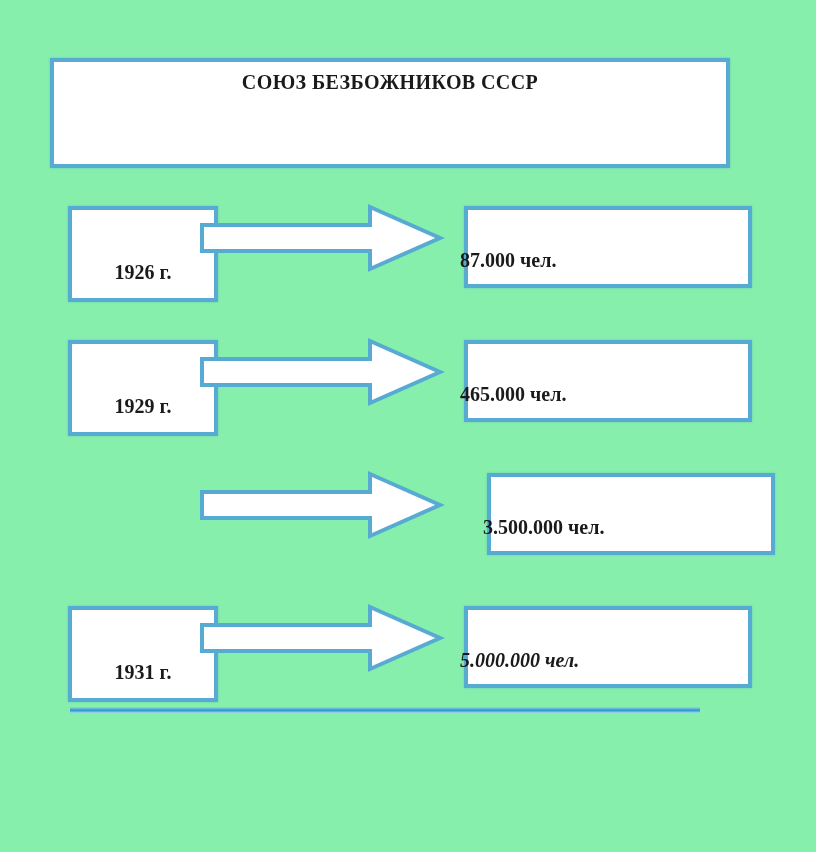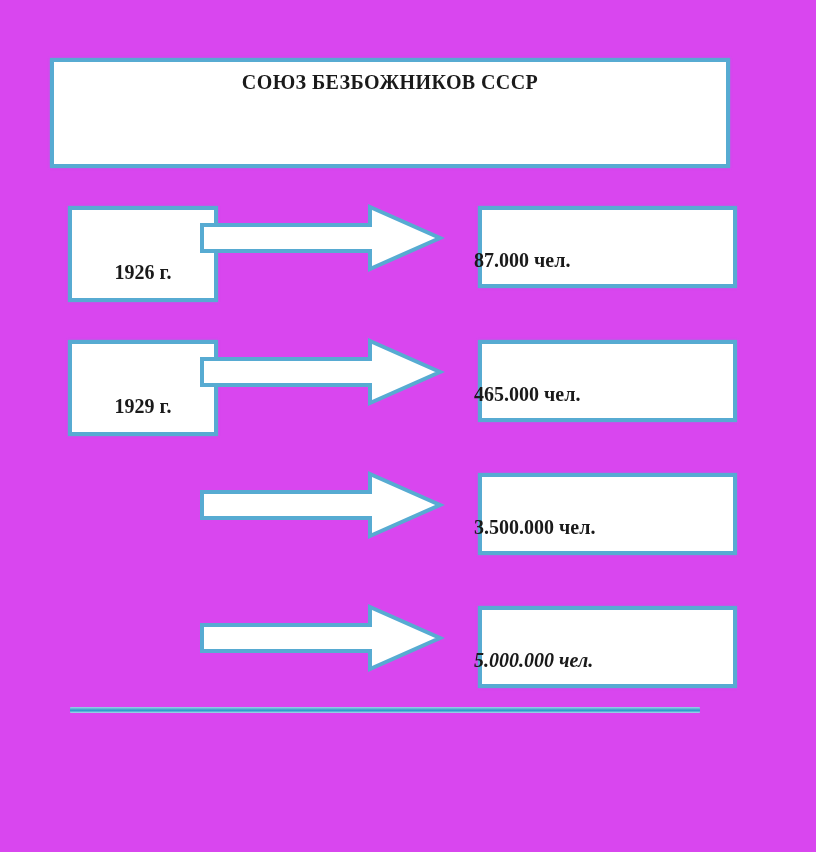--- a/index.html
+++ b/index.html
@@ -7,21 +7,21 @@
     padding: 0;
     background: #ffffff;
   }
   body {
     font-family: "Liberation Serif", "DejaVu Serif", serif;
   }
   #canvas {
     position: relative;
     width: 816px;
     height: 852px;
-    background: #d946ef;
+    background: #86efac;
     overflow: hidden;
   }
 
   
   .box {
     position: absolute;
     background: #ffffff;
     border: 4px solid #57ABD2;
     box-sizing: border-box;
     box-shadow: 0 0 2px rgba(87,171,210,0.55);
@@ -65,22 +65,22 @@
     right: 0;
     bottom: 14px;
     text-align: center;
     font-size: 20px;
     font-weight: bold;
     color: #1a1a1a;
   }
 
   
   .value-box {
-    left: 478px;
-    width: 259px;
+    left: 464px;
+    width: 288px;
     height: 82px;
   }
   .value-label {
     position: absolute;
     left: -8px;
     bottom: 12px;
     font-size: 20px;
     font-weight: bold;
     color: #1a1a1a;
     white-space: nowrap;
@@ -146,24 +146,27 @@
   </div>
   <div class="box value-box" style="top:340px;text-align:right;">
     <span class="value-label">465.000 чел.</span>
   </div>
 
   <div class="arrow" style="top:470px;">
     <svg viewBox="0 0 242 70" preserveAspectRatio="none">
       <path d="M2,22 L170,22 L170,4 L240,35 L170,66 L170,48 L2,48 Z" fill="#ffffff" stroke="#57ABD2" stroke-width="4" stroke-linejoin="miter"></path>
     </svg>
   </div>
-  <div class="box value-box" style="top:473px;">
+  <div class="box value-box" style="top:473px;margin-left:23px;">
     <span class="value-label">3.500.000 чел.</span>
   </div>
 
+  <div class="box year-box" style="top:606px;">
+    <span class="year-label">1931 г.</span>
+  </div>
   <div class="arrow" style="top:603px;">
     <svg viewBox="0 0 242 70" preserveAspectRatio="none">
       <path d="M2,22 L170,22 L170,4 L240,35 L170,66 L170,48 L2,48 Z" fill="#ffffff" stroke="#57ABD2" stroke-width="4" stroke-linejoin="miter"></path>
     </svg>
   </div>
   <div class="box value-box" style="top:606px;font-style:italic;">
     <span class="value-label">5.000.000 чел.</span>
   </div>
 
   <div id="bottom-rule"></div>

